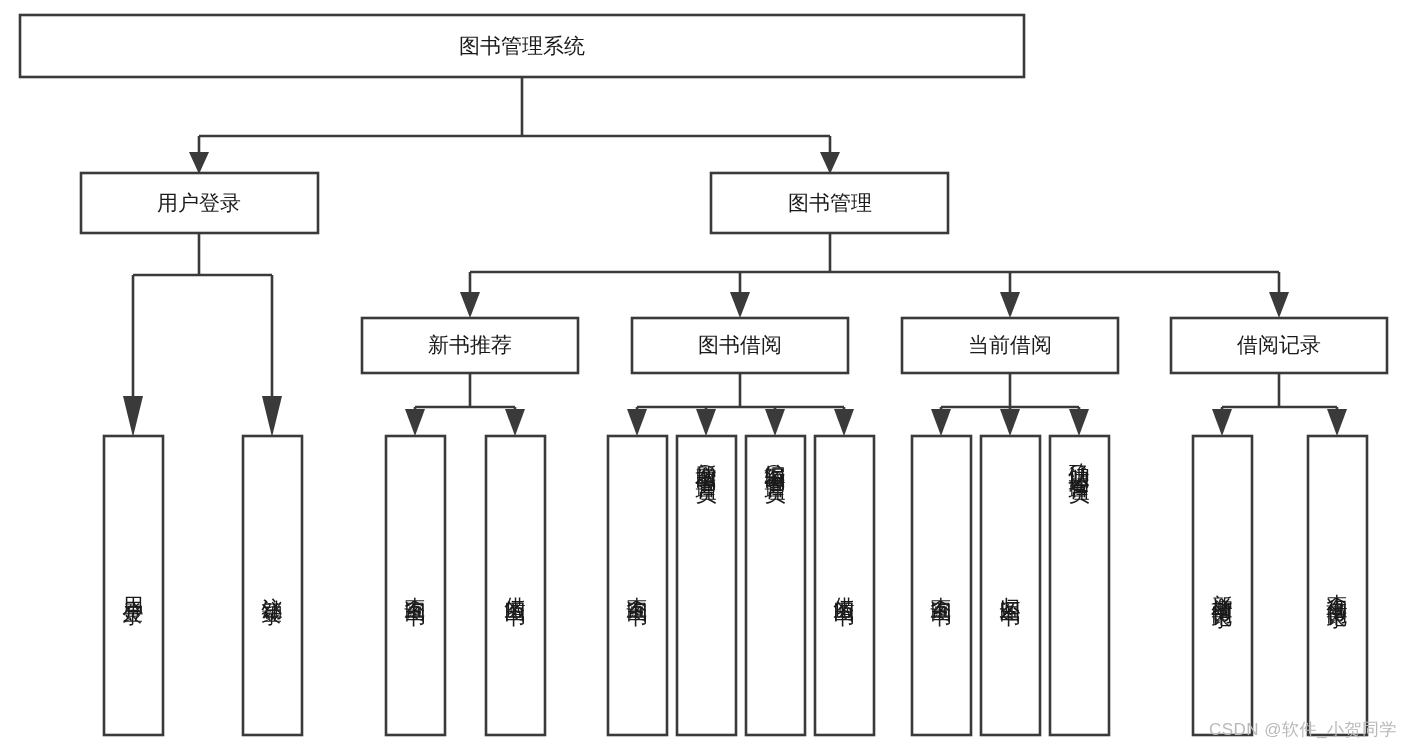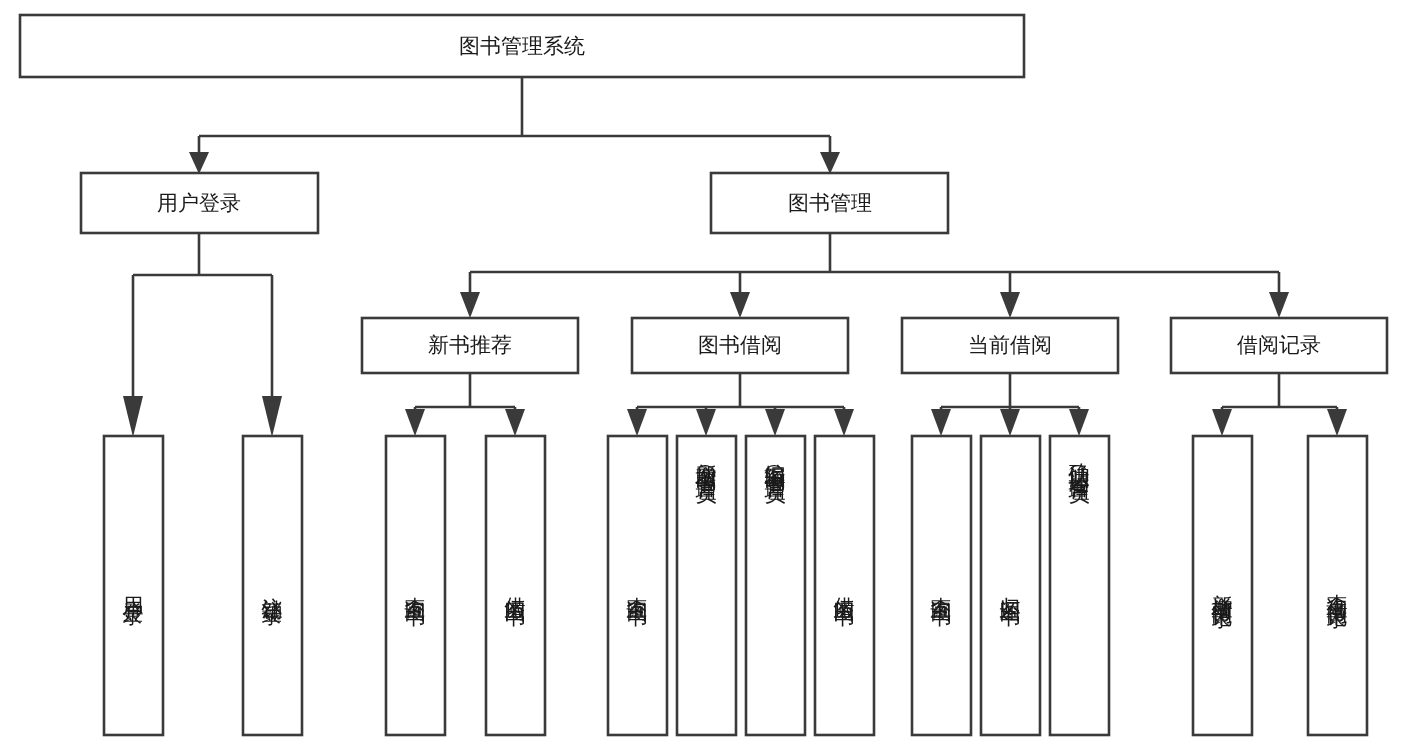--- a/index.html
+++ b/index.html
@@ -214,14 +214,15 @@
   </div>
 
   <div class="vlabel-wrap" style="left:1193px; top:436px; width:59px; height:299px;">
     <span class="vlabel-text">新增借阅记录</span>
   </div>
 
   <div class="vlabel-wrap" style="left:1308px; top:436px; width:59px; height:299px;">
     <span class="vlabel-text">查询借阅记录</span>
   </div>
 
+  <div class="watermark">CSDN @软件_小贺同学</div>
 
 </div>
 
 </body></html>

